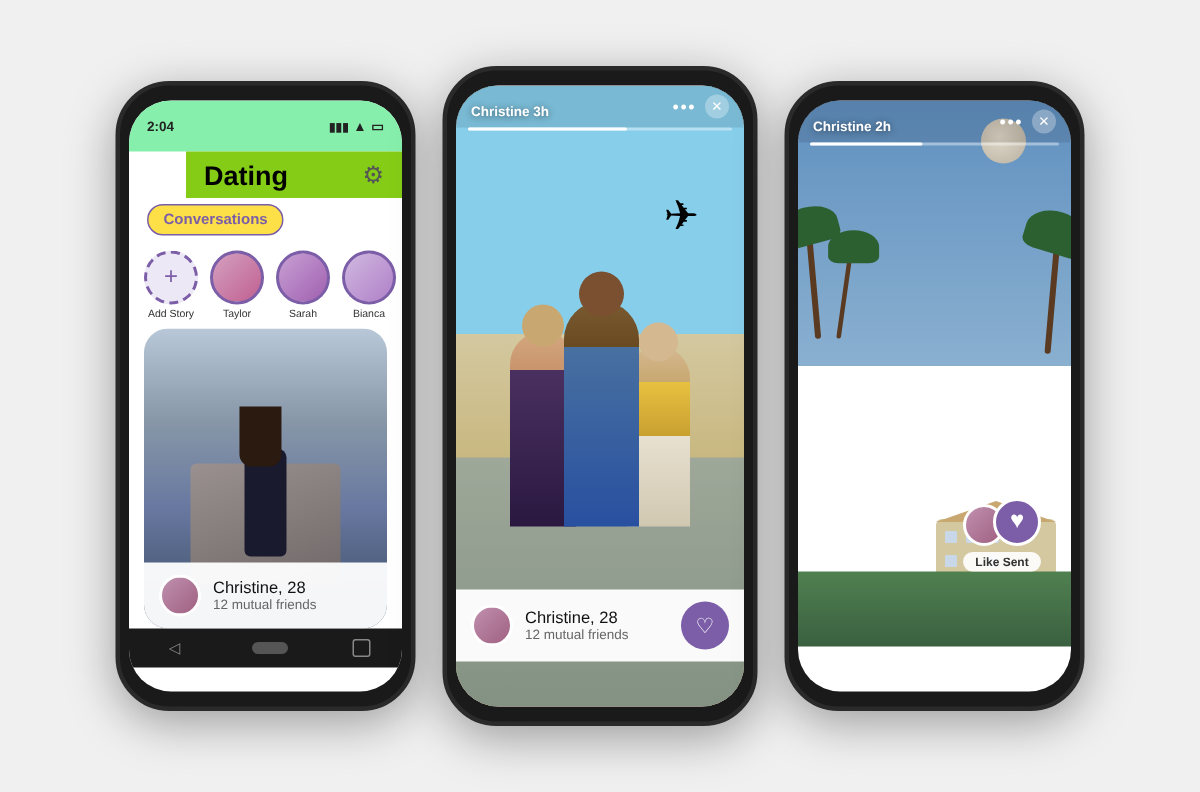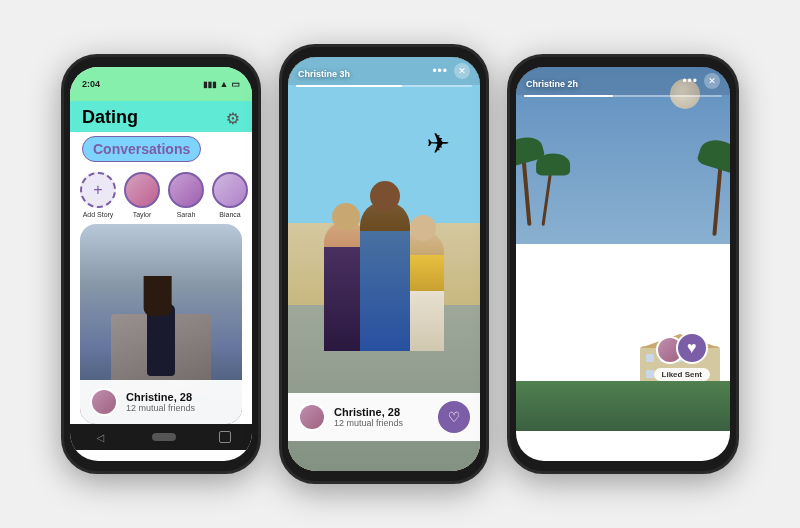--- a/index.html
+++ b/index.html
@@ -18,21 +18,21 @@
     .phone {
       background: #1a1a1a;
       border-radius: 36px;
       border: 3px solid #2a2a2a;
       box-shadow: 0 8px 32px rgba(0,0,0,0.35);
       position: relative;
       overflow: hidden;
     }
     .phone-1 { width: 200px; height: 420px; }
     .phone-2 { width: 210px; height: 440px; }
-    .phone-3 { width: 232px; height: 420px; }
+    .phone-3 { width: 200px; height: 420px; }
 
     .phone-inner {
       position: absolute;
       top: 10px; left: 6px; right: 6px; bottom: 10px;
       border-radius: 28px;
       overflow: hidden;
       background: #fff;
     }
 
     
@@ -46,25 +46,26 @@
       font-size: 9px;
       font-weight: 700;
       color: #222;
     }
     .status-icons { display: flex; gap: 3px; align-items: center; }
     .wifi-icon { font-size: 9px; }
     .battery-icon { font-size: 9px; }
 
     
     .dating-header {
-      background: #5eead4;
+      background: #84cc16;
       padding: 6px 12px 4px;
       display: flex;
-      align-items: flex-end;
+      align-items: flex-start;
       justify-content: space-between;
+      margin-left: 38px;
     }
     .dating-title {
       font-size: 18px;
       font-weight: 700;
       color: #000;
     }
     .gear-icon { font-size: 16px; color: #555; }
 
     .tabs-row {
       display: flex;
@@ -80,25 +81,25 @@
       color: #555;
       display: flex;
       align-items: center;
       gap: 4px;
     }
     .tab-liked .avatar-sm {
       width: 16px; height: 16px; border-radius: 50%;
       background: linear-gradient(135deg, #e91e8c, #ff6b35);
     }
     .tab-conversations {
-      background: #7dd3fc;
+      background: #fde047;
       border: 1.5px solid #7b5ea7;
       border-radius: 14px;
       padding: 4px 10px;
-      font-size: 14px;
+      font-size: 10px;
       color: #7b5ea7;
       font-weight: 600;
     }
 
     .stories-row {
       display: flex;
       gap: 8px;
       padding: 4px 10px 6px;
       overflow: hidden;
     }
@@ -158,21 +159,21 @@
       display: flex;
       align-items: center;
       gap: 8px;
     }
     .profile-mini-avatar {
       width: 28px; height: 28px; border-radius: 50%;
       background: linear-gradient(135deg, #c090b0, #a06080);
       border: 2px solid #fff;
       flex-shrink: 0;
     }
-    .profile-name { font-size: 11px; font-weight: 700; color: #111; }
+    .profile-name { font-size: 11px; font-weight: 400; color: #111; }
     .profile-mutual { font-size: 9px; color: #666; }
 
     
     .nav-bar {
       background: #1a1a1a;
       display: flex;
       justify-content: space-around;
       align-items: center;
       padding: 6px 0;
       height: 26px;
@@ -659,21 +660,21 @@
         <div style="height:100%;background:#fff;border-radius:1px;width:45%;"></div>
       </div>
 
       <div class="like-sent-overlay">
         <div class="like-sent-avatars">
           <div class="like-sent-avatar-small"></div>
           <div class="like-sent-heart">
             <span>♥</span>
           </div>
         </div>
-        <div class="like-sent-label">Liked Sent</div>
+        <div class="like-sent-label">Like Sent</div>
       </div>
 
       <div class="nav-bar">
         <div class="nav-btn">
           <span>◁</span>
         </div>
         <div class="nav-btn-circle"></div>
         <div class="nav-btn-square"></div>
       </div>
     </div>

